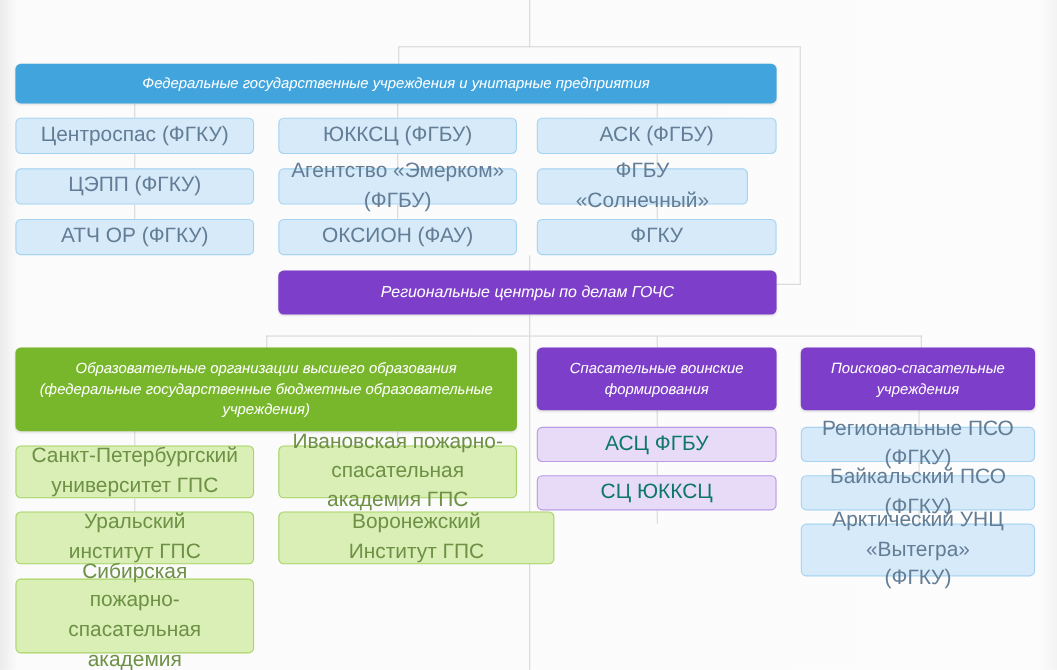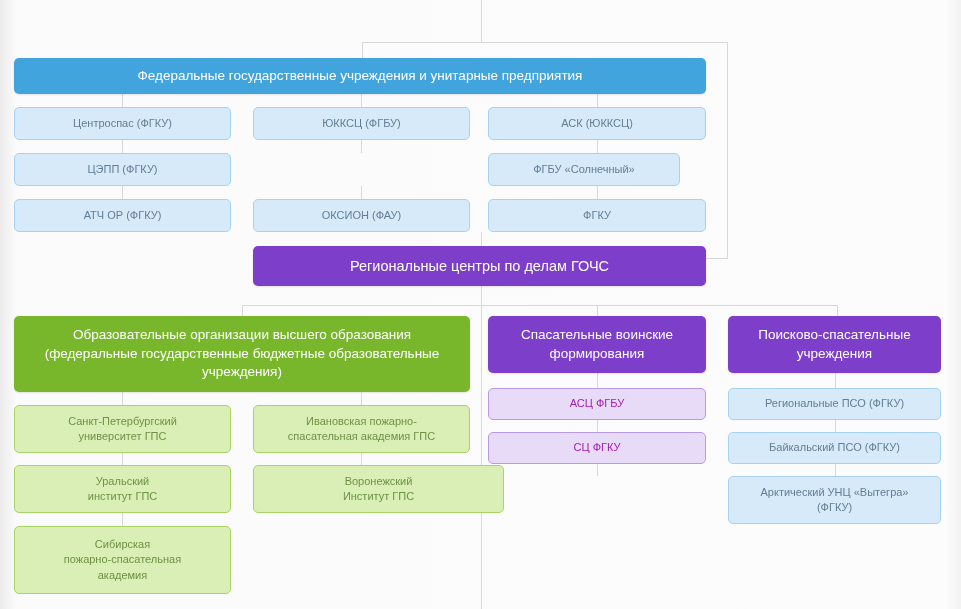--- a/index.html
+++ b/index.html
@@ -7,28 +7,28 @@
     position:relative;width:961px;height:609px;overflow:hidden;
     background:linear-gradient(90deg,#ebebeb 0px,#fbfbfb 16px,#fcfcfc 945px,#f3f3f3 961px);
     font-family:"Liberation Sans","DejaVu Sans",sans-serif;
   }
   .line{position:absolute;background:#d8d8d8;}
   .node,.hdr{
     position:absolute;box-sizing:border-box;border-radius:5px;
     display:flex;align-items:center;justify-content:center;text-align:center;
     white-space:pre-line;line-height:1.4;
   }
-  .hdr{color:#ffffff;font-size:13.5px;box-shadow:0 1px 2px rgba(0,0,0,.10);padding:18px 10px;}
+  .hdr{color:#ffffff;font-size:13.5px;box-shadow:0 1px 2px rgba(0,0,0,.10);padding:18px 10px;font-style:italic;}
   .hdr-blue{background:#42a4dc;}
   .hdr-purple{background:#7d3ec9;}
   .hdr-green{background:#78b72b;}
   .hdr-regional{font-size:14.5px;}
-  .node{font-size:11px;padding:2px 10px;}
+  .node{font-size:19px;padding:2px 10px;}
   .node-blue{background:#d6eaf9;border:1px solid #a6d3f0;color:#627d95;}
-  .node-purple{background:#e7dbf8;border:1px solid #b89ae6;color:#a21caf;}
+  .node-purple{background:#e7dbf8;border:1px solid #b89ae6;color:#0f766e;}
   .node-green{background:#d9efb6;border:1px solid #a8d465;color:#6e9146;text-align:center;}
 </style>
 </head>
 <body>
 
 <div class="canvas">
 
   <div>
     <div class="line" style="left:481px;top:0;width:1px;height:43px"></div>
     <div class="line" style="left:362px;top:42px;width:366px;height:1px"></div>
@@ -69,23 +69,24 @@
     <div class="line" style="left:835px;top:464px;width:1px;height:12px"></div>
   </div>
 
   <div class="hdr hdr-blue" style="left:14px;top:58px;width:692px;height:36px">Федеральные государственные учреждения и унитарные предприятия</div>
 
   <div class="node node-blue" style="left:14px;top:107px;width:217px;height:33px">Центроспас (ФГКУ)</div>
   <div class="node node-blue" style="left:14px;top:153px;width:217px;height:33px">ЦЭПП (ФГКУ)</div>
   <div class="node node-blue" style="left:14px;top:199px;width:217px;height:33px">АТЧ ОР (ФГКУ)</div>
 
   <div class="node node-blue" style="left:253px;top:107px;width:217px;height:33px">ЮККСЦ (ФГБУ)</div>
+  <div class="node node-blue" style="left:253px;top:153px;width:217px;height:33px">Агентство «Эмерком» (ФГБУ)</div>
   <div class="node node-blue" style="left:253px;top:199px;width:217px;height:33px">ОКСИОН (ФАУ)</div>
 
-  <div class="node node-blue" style="left:488px;top:107px;width:218px;height:33px">АСК (ЮККСЦ)</div>
+  <div class="node node-blue" style="left:488px;top:107px;width:218px;height:33px">АСК (ФГБУ)</div>
   <div class="node node-blue" style="left:488px;top:153px;width:192px;height:33px">ФГБУ «Солнечный»</div>
   <div class="node node-blue" style="left:488px;top:199px;width:218px;height:33px">ФГКУ</div>
 
   <div class="hdr hdr-purple hdr-regional" style="left:253px;top:246px;width:453px;height:40px">Региональные центры по делам ГОЧС</div>
 
   <div class="hdr hdr-green" style="left:14px;top:316px;width:456px;height:76px">Образовательные организации высшего образования
 (федеральные государственные бюджетные образовательные
 учреждения)</div>
 
   <div class="node node-green" style="left:14px;top:405px;width:217px;height:48px">Санкт-Петербургский
@@ -98,21 +99,21 @@
 
   <div class="node node-green" style="left:253px;top:405px;width:217px;height:48px">Ивановская пожарно-
 спасательная академия ГПС</div>
   <div class="node node-green" style="left:253px;top:465px;width:251px;height:48px">Воронежский
 Институт ГПС</div>
 
   <div class="hdr hdr-purple" style="left:488px;top:316px;width:218px;height:57px">Спасательные воинские
 формирования</div>
 
   <div class="node node-purple" style="left:488px;top:388px;width:218px;height:32px">АСЦ ФГБУ</div>
-  <div class="node node-purple" style="left:488px;top:432px;width:218px;height:32px">СЦ ФГКУ</div>
+  <div class="node node-purple" style="left:488px;top:432px;width:218px;height:32px">СЦ ЮККСЦ</div>
 
   <div class="hdr hdr-purple" style="left:728px;top:316px;width:213px;height:57px">Поисково-спасательные
 учреждения</div>
 
   <div class="node node-blue" style="left:728px;top:388px;width:213px;height:32px">Региональные ПСО (ФГКУ)</div>
   <div class="node node-blue" style="left:728px;top:432px;width:213px;height:32px">Байкальский ПСО (ФГКУ)</div>
   <div class="node node-blue" style="left:728px;top:476px;width:213px;height:48px">Арктический УНЦ «Вытегра»
 (ФГКУ)</div>
 
 </div>

